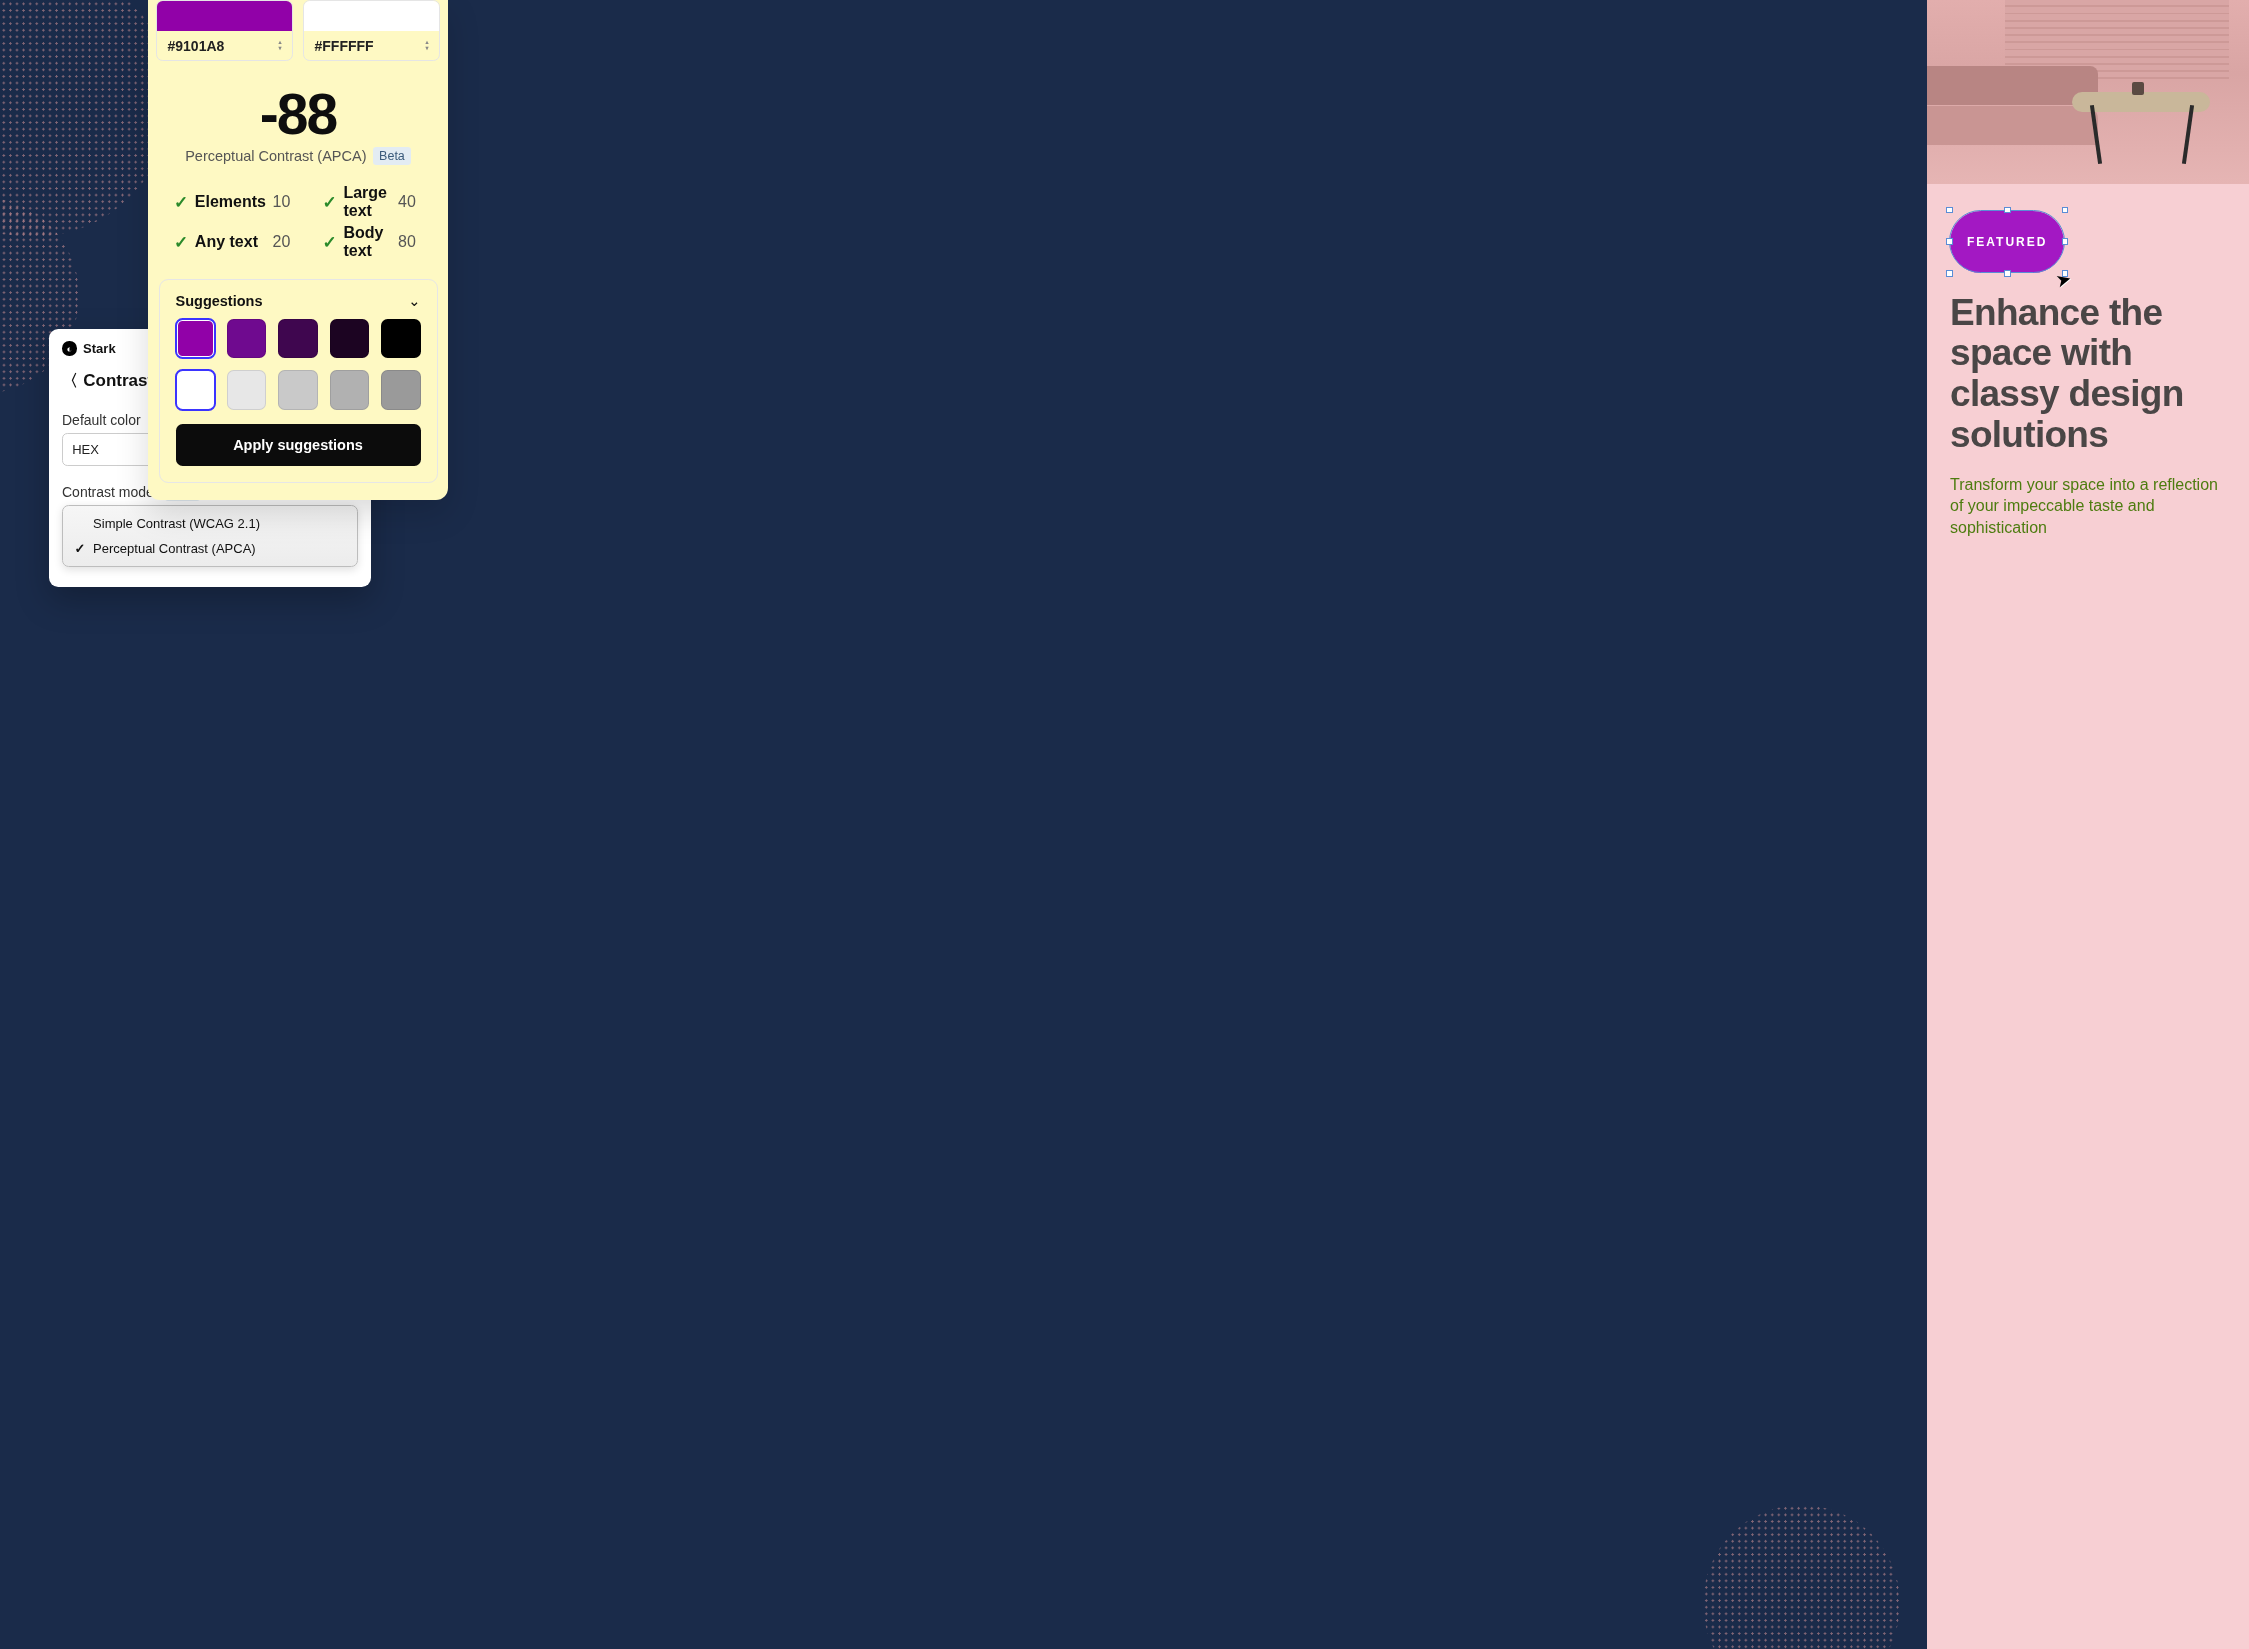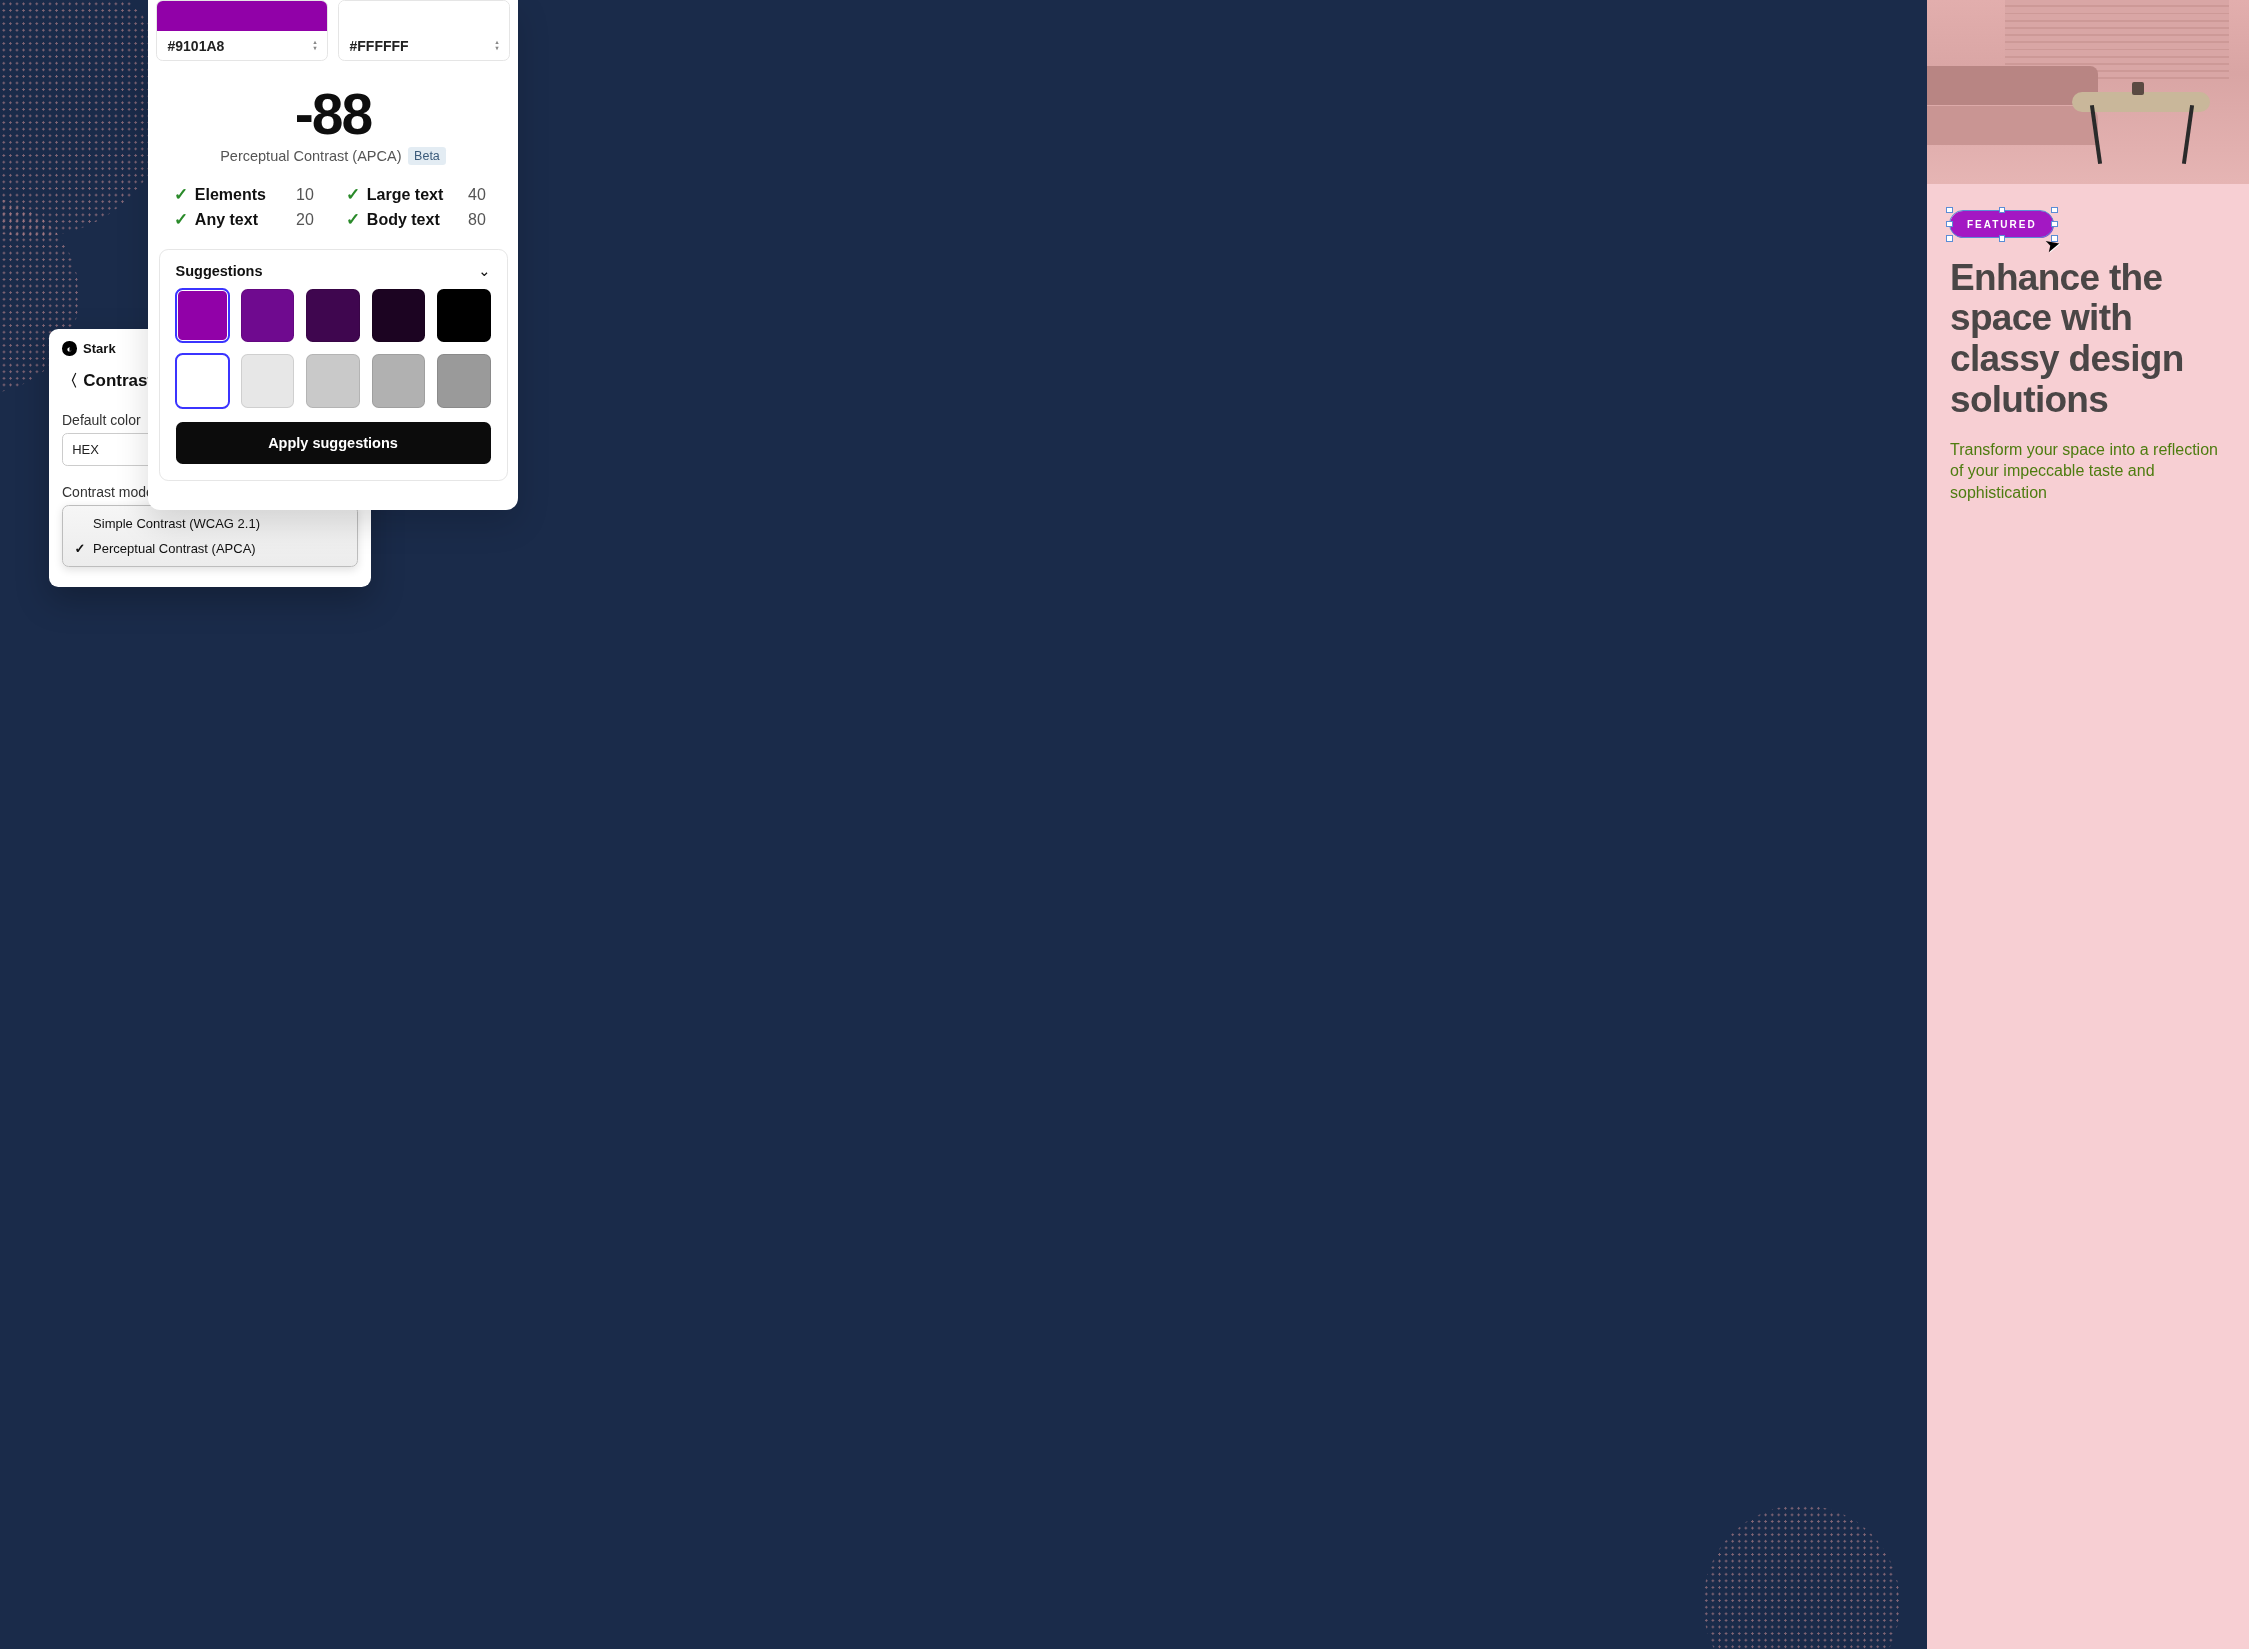--- a/index.html
+++ b/index.html
@@ -43,22 +43,22 @@
   .cup { position:absolute; right:105px; bottom:89px; width:12px; height:13px; background:#5a4a42; border-radius:2px;}
   .blinds { position:absolute; top:0; right:20px; width:224px; height:79px; background:repeating-linear-gradient(180deg,#d9a6a5 0,#d9a6a5 5.3px,#cd9997 5.3px,#cd9997 7.2px);}
 
   .preview-content { padding: 20px 23px; position: relative; }
   .featured-wrap { position: relative; display: inline-block; margin-top: 6.6px; margin-bottom: 20px;}
   .featured-pill {
     background: #a318c3;
     color: #fff;
     font-weight: 700;
     letter-spacing: 2px;
-    font-size: 10px;
-    padding: 8px 17px;
+    font-size: 12px;
+    padding: 24px 17px;
     border-radius: 657px;
     display: inline-block;
   }
   
   .sel { position:absolute; border:0.7px solid #5a8dd6; background:#fff; width:6.6px; height:6.6px; }
   .sel.tl { top:-4px; left:-4px;} .sel.tr{top:-4px;right:-4px;} .sel.bl{bottom:-4px;left:-4px;} .sel.br{bottom:-4px;right:-4px;}
   .sel.tm { top:-4px; left:50%; margin-left:-3.3px;} .sel.bm{bottom:-4px;left:50%;margin-left:-3.3px;}
   .sel.lm { left:-4px; top:50%; margin-top:-3.3px;} .sel.rm{right:-4px;top:50%;margin-top:-3.3px;}
   .sel-outline { position:absolute; inset:-0.7px; border:0.7px solid #5a8dd6; border-radius:657px; pointer-events:none;}
   .cursor-arrow { position:absolute; right:-6.6px; bottom:-18.4px; font-size:18.4px; color:#000; transform: rotate(-15deg); text-shadow: 0.7px 0.7px 0 #fff; }
@@ -76,25 +76,25 @@
     color: #4d7c0f;
     line-height: 1.35;
     font-weight: 500;
   }
 
   
   .contrast-panel {
     position: absolute;
     top: 0;
     left: 148px;
-    width: 370px;
-    background: #ffffff;
+    width: 300px;
+    background: #fef9c3;
     border-radius: 0 0 12px 12px;
     box-shadow: 0 13px 33px rgba(0,0,0,0.15);
-    padding-bottom: 29px;
+    padding-bottom: 17px;
   }
   .color-row { display:flex; gap:10px; padding:0 8px 8px; }
   .color-cell { flex:1; border:0.7px solid #e5e5e5; border-radius:6.6px; overflow:hidden; }
   .swatch { height:30px; }
   .swatch.fg { background:#9101A8; }
   .swatch.bg { background:#FFFFFF; }
   .hex-row { display:flex; align-items:center; justify-content:space-between; padding:6.6px 10.5px; font-size:14px; font-weight:600; color:#222;}
   .stepper { display:flex; flex-direction:column; gap:0.7px; color:#888;}
   .stepper span { font-size:6px; line-height:5.3px; }
 

